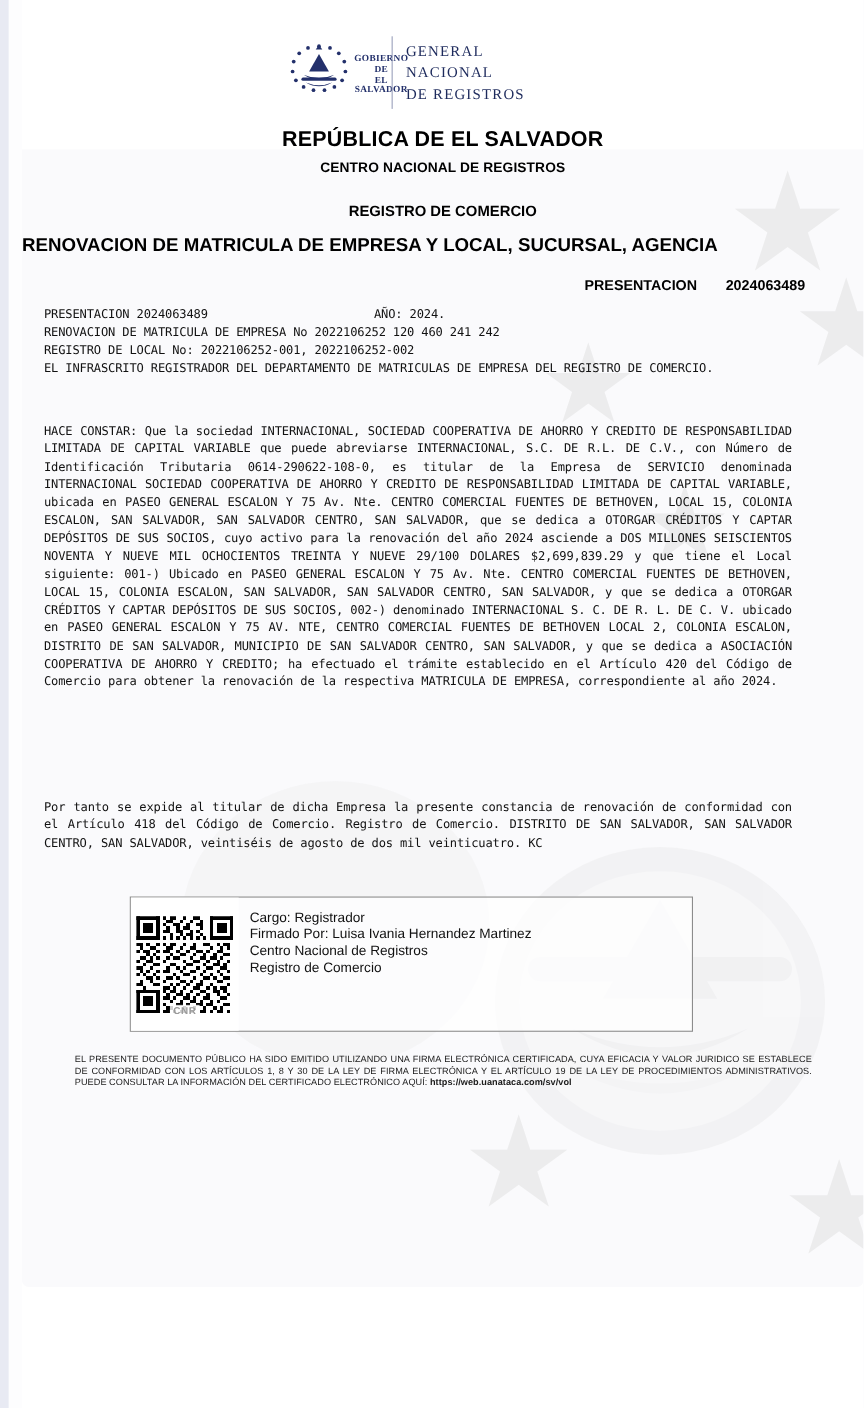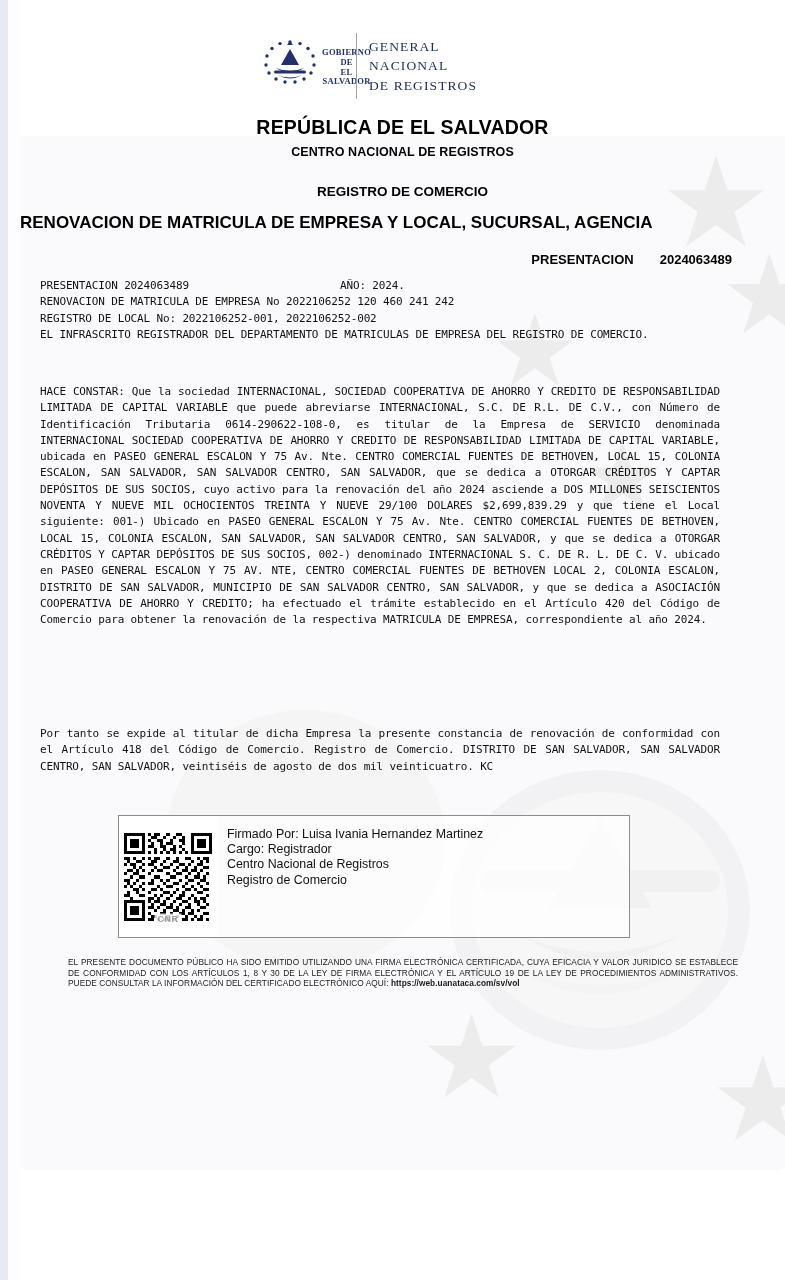--- a/index.html
+++ b/index.html
@@ -534,22 +534,22 @@
               <rect x="19" y="28" width="2" height="1"></rect>
                 <rect x="22" y="28" width="1" height="1"></rect>
               <rect x="24" y="28" width="2" height="1"></rect>
                 <rect x="27" y="28" width="1" height="1"></rect>
             </g>
           </svg>
           <span class="qr-logo">CNR</span>
         </div>
       </div>
       <div class="sig-text">
+        <div>Cargo: Registrador</div>
         <div>Firmado Por: Luisa Ivania Hernandez Martinez</div>
-        <div>Cargo: Registrador</div>
         <div>Centro Nacional de Registros</div>
         <div>Registro de Comercio</div>
       </div>
     </div>
 
     <div class="legal"><span>EL PRESENTE DOCUMENTO PÚBLICO HA SIDO EMITIDO UTILIZANDO UNA FIRMA ELECTRÓNICA CERTIFICADA, CUYA EFICACIA Y VALOR JURIDICO SE ESTABLECE DE CONFORMIDAD CON LOS ARTÍCULOS 1, 8 Y 30 DE LA LEY DE FIRMA ELECTRÓNICA Y EL ARTÍCULO 19 DE LA LEY DE PROCEDIMIENTOS ADMINISTRATIVOS. PUEDE CONSULTAR LA INFORMACIÓN DEL CERTIFICADO ELECTRÓNICO AQUÍ: </span><span class="url">https://web.uanataca.com/sv/vol</span></div>
 
   </div>
 </div>
 

